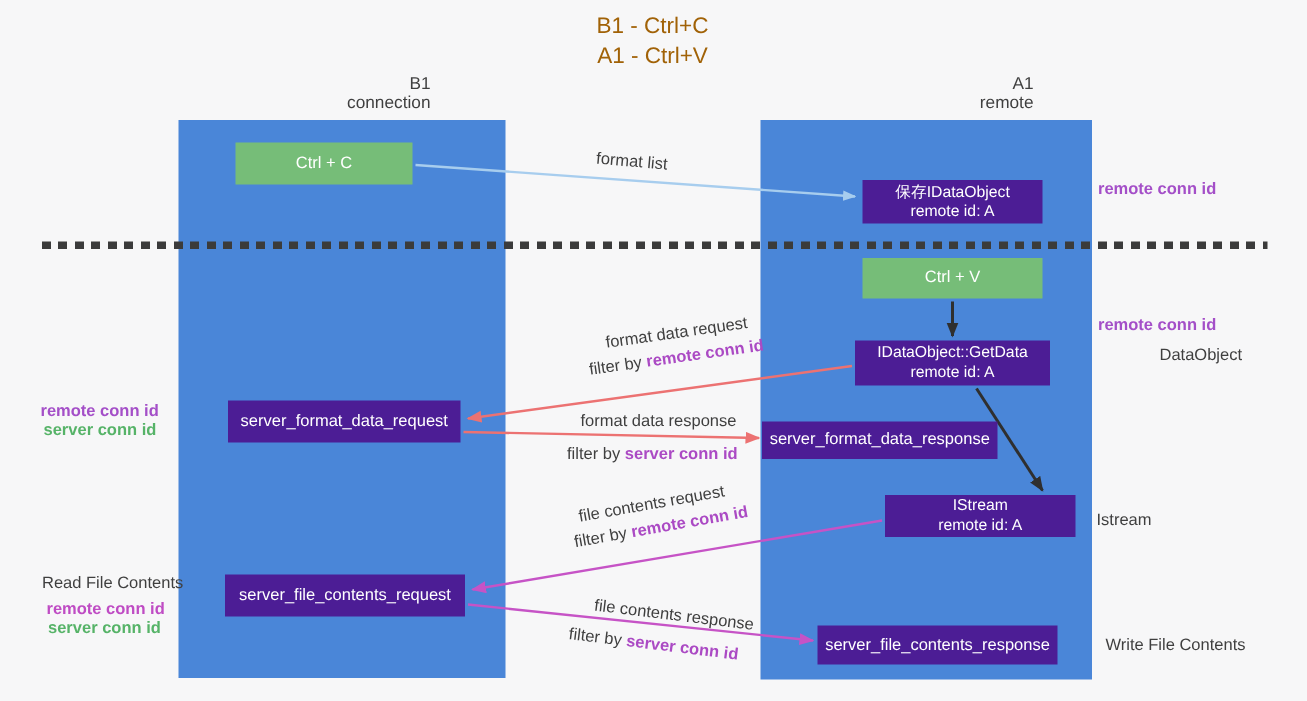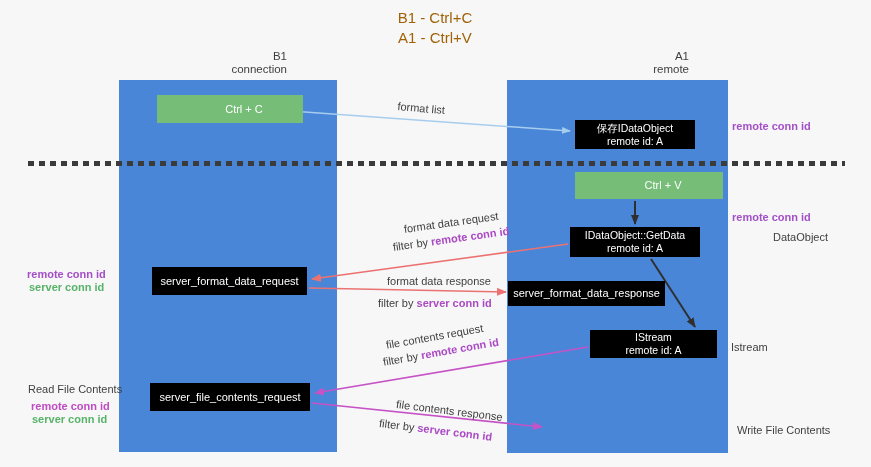--- a/index.html
+++ b/index.html
@@ -28,22 +28,22 @@
   .divider{
     position:absolute;left:28px;top:161px;width:817px;height:5px;z-index:3;
     background:repeating-linear-gradient(to right,#3b3b3b 0px,#3b3b3b 6px,transparent 6px,transparent 11px);
   }
   .arrows{position:absolute;left:0;top:0;z-index:2;}
   .node{
     position:absolute;z-index:4;
     display:flex;flex-direction:column;align-items:center;justify-content:center;
     color:#ffffff;text-align:center;font-size:11px;line-height:13px;
   }
-  .node.orange{background:#000000;}
-  .node.green{background:#76bd78;padding-left:28px;}
+  .node.orange{background:#4c1d95;}
+  .node.green{background:#76bd78;}
   .node.two-line{font-size:10.5px;line-height:13px;}
   .flow-label{
     position:absolute;z-index:5;white-space:nowrap;
     color:#3f3f3f;font-size:11px;transform-origin:top left;
   }
   .side-label{
     position:absolute;z-index:5;white-space:nowrap;font-size:11px;color:#3f3f3f;
   }
   .bold-purple{color:#a44fc8;font-weight:bold;}
   .bold-magenta{color:#bf4cc4;font-weight:bold;}
@@ -127,20 +127,23 @@
 
   <div class="node orange two-line" style="left:590px;top:330px;width:127px;height:28px;">
     <span>IStream</span>
     <span>remote id: A</span>
   </div>
 
   <div class="node orange" style="left:150px;top:383px;width:160px;height:28px;">
     <span>server_file_contents_request</span>
   </div>
 
+  <div class="node orange" style="left:545px;top:417px;width:160px;height:26px;">
+    <span>server_file_contents_response</span>
+  </div>
 
   <div class="flow-label" style="left:398px;top:100px;transform:rotate(5deg);">format list</div>
 
   <div class="flow-label" style="left:403px;top:223px;transform:rotate(-8deg);">format data request</div>
   <div class="flow-label" style="left:392px;top:241px;transform:rotate(-8deg);">
     <span>filter by </span><span class="inline-remote">remote conn id</span>
   </div>
 
   <div class="flow-label" style="left:387px;top:275px;">format data response</div>
   <div class="flow-label" style="left:378px;top:297px;">

